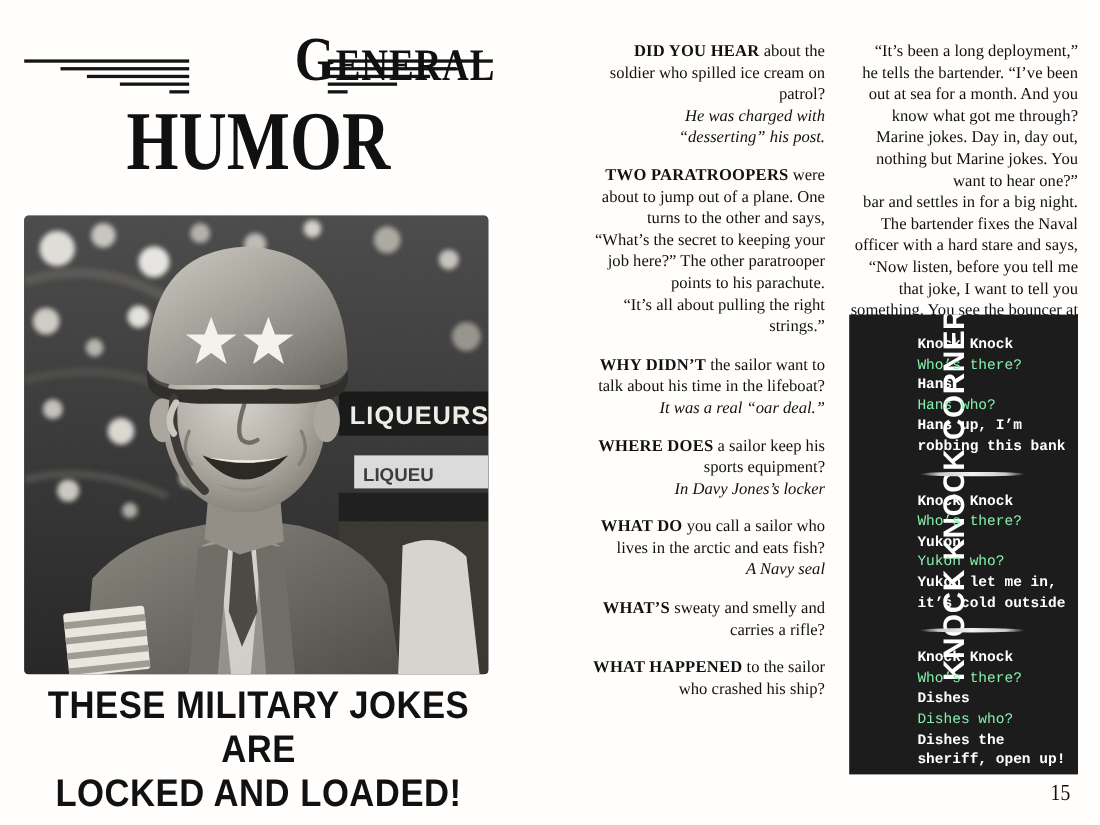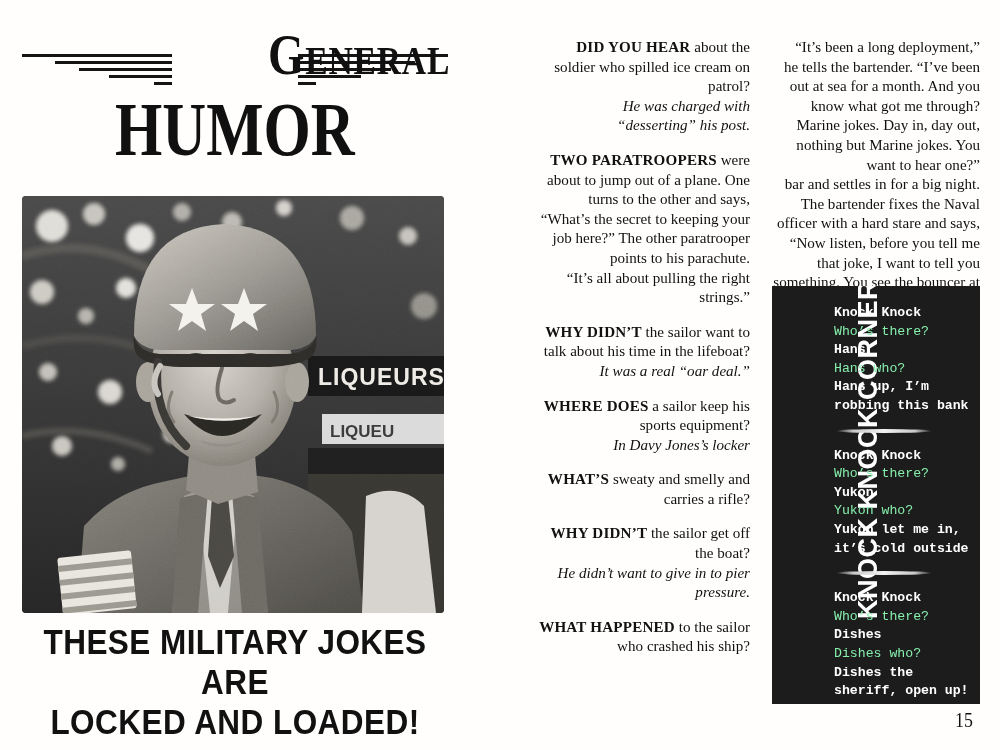--- a/index.html
+++ b/index.html
@@ -386,29 +386,29 @@
     <div class="joke">
       <span class="lead">WHY DIDN’T</span><span> the sailor want to talk about his time in the lifeboat?</span>
       <span class="punch">It was a real “oar deal.”</span>
     </div>
 
     <div class="joke">
       <span class="lead">WHERE DOES</span><span> a sailor keep his sports equipment?</span>
       <span class="punch">In Davy Jones’s locker</span>
     </div>
 
+    <div class="joke">
+      <span class="lead">WHAT DO</span><span> you call a sailor who lives in the arctic and eats fish?</span>
+      <span class="punch">A Navy seal</span>
+    </div>
 
     <div class="joke">
       <span class="lead">WHAT’S</span><span> sweaty and smelly and carries a rifle?</span>
     </div>
 
-    <div class="joke">
-      <span class="lead">WHY DIDN’T</span><span> the sailor get off the boat?</span>
-      <span class="punch">He didn’t want to give in to pier pressure.</span>
-    </div>
 
     <div class="joke">
       <span class="lead">WHAT HAPPENED</span><span> to the sailor who crashed his ship?</span>
       
     </div>
 
   </div>
 
   <div class="col col-2">
     <span class="para indent">“It’s been a long deployment,” he tells the bartender. “I’ve been out at sea for a month. And you know what got me through? Marine jokes. Day in, day out, nothing but Marine jokes. You want to hear one?”</span>

